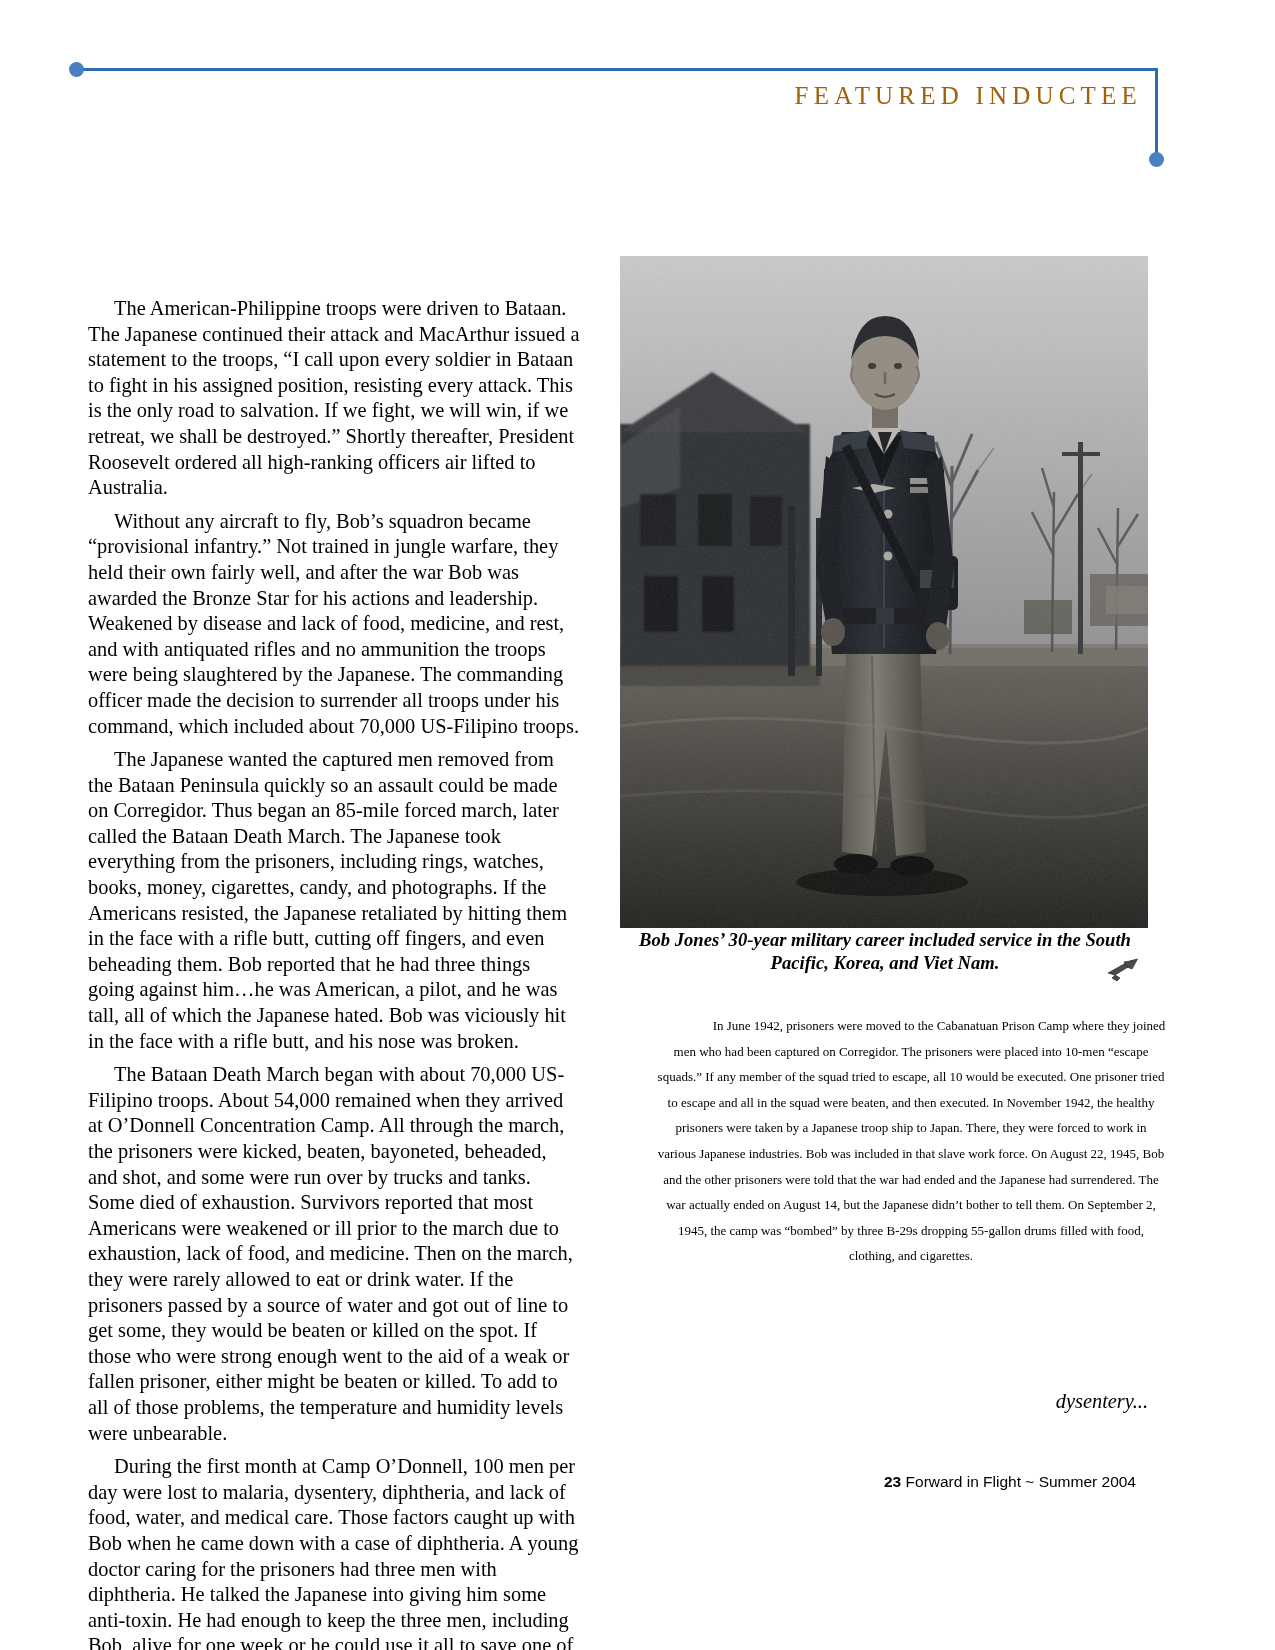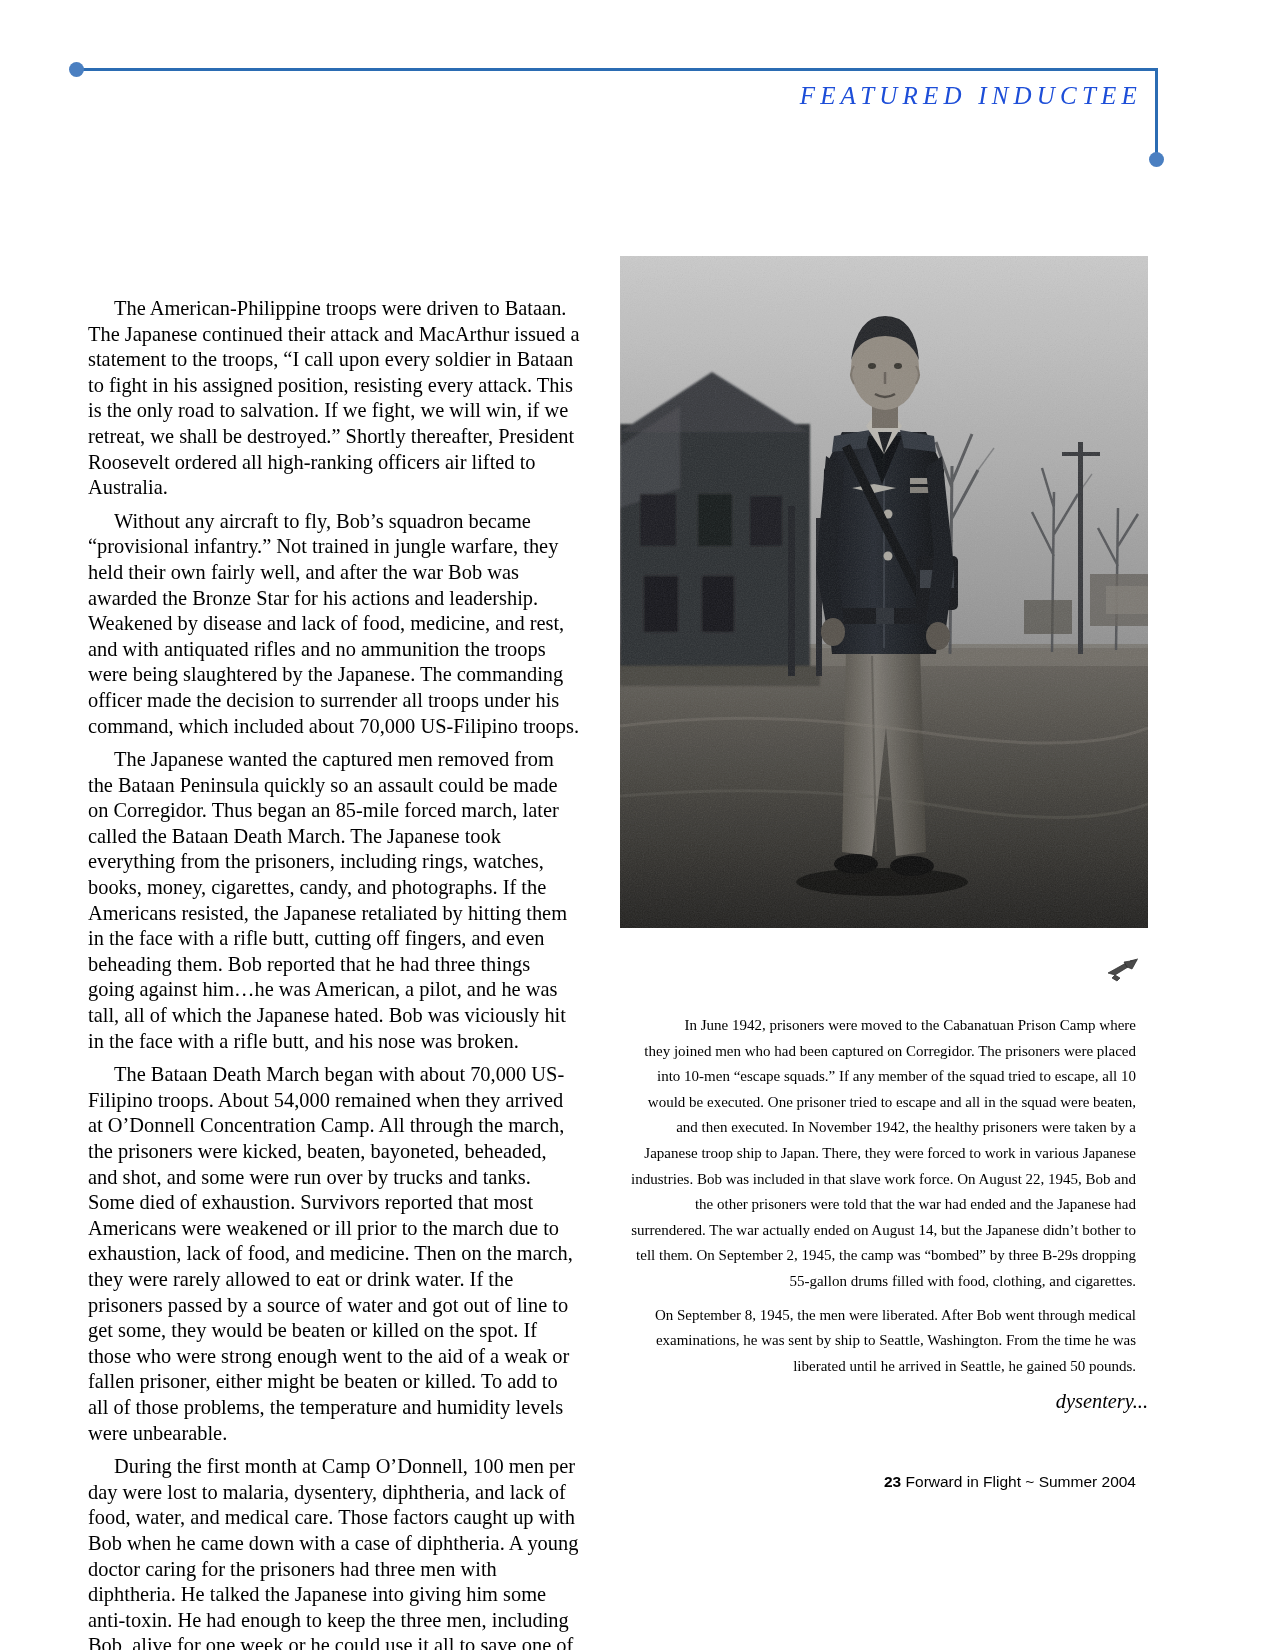--- a/index.html
+++ b/index.html
@@ -52,43 +52,42 @@
     border-radius: 50%;
     background: #4a7fc1;
   }
   #header-title {
     position: absolute;
     right: 133px;
     top: 82px;
     font-size: 25px;
     letter-spacing: 5.2px;
     font-family: "Liberation Serif", "DejaVu Serif", serif;
-    color: #1d4ed8;
+    color: #a16207;
     white-space: nowrap;
-    font-style: italic;
   }
 
   
   #col-left {
     position: absolute;
     left: 80px;
     top: 288px;
     width: 508px;
     font-size: 20.4px;
     line-height: 25.6px;
     text-align: left;
   }
   #col-right-lower {
     position: absolute;
-    left: 618px;
+    left: 648px;
     top: 1005px;
     width: 526px;
-    font-size: 15px;
+    font-size: 13px;
     line-height: 25.6px;
-    text-align: right;
+    text-align: center;
   }
   .para {
     margin: 8px;
     text-indent: 26px;
   }
   .para.big-indent { text-indent: 56px; }
 
   
   #photo-frame {
     position: absolute;
@@ -300,33 +299,33 @@
       <g opacity="0.35">
         <path d="M0 470 q140 -18 300 6 t228 -4" stroke="#8c887f" stroke-width="3" fill="none"></path>
         <path d="M0 540 q180 -14 320 10 t208 -2" stroke="#6e6a62" stroke-width="3" fill="none"></path>
       </g>
 
       <rect x="0" y="0" width="528" height="672" filter="url(#grain)" fill="none" opacity="0.9"></rect>
       <rect x="0" y="0" width="528" height="672" fill="#000" opacity="0.06"></rect>
     </svg>
   </div>
 
+  <div id="photo-caption">Bob Jones’ 30-year military career included service in the South Pacific, Korea, and Viet Nam.</div>
 
   <svg id="plane-icon" viewBox="0 0 34 26">
     <g fill="#4a4a4a" stroke="#2a2a2a" stroke-width="0.7">
       <path d="M2 15 L20 5 L22 9 L9 17 Z"></path>
       <path d="M18 4 L31 2 L26 11 L21 9 Z"></path>
       <path d="M9 17 L14 20 L11 23 L6 20 Z"></path>
     </g>
     <path d="M24 3 L32 1" stroke="#3a3a3a" stroke-width="1" fill="none"></path>
   </svg>
 
   <div id="col-right-lower">
     <p class="para big-indent">In June 1942, prisoners were moved to the Cabanatuan Prison Camp where they joined men who had been captured on Corregidor. The prisoners were placed into 10-men “escape squads.” If any member of the squad tried to escape, all 10 would be executed. One prisoner tried to escape and all in the squad were beaten, and then executed. In November 1942, the healthy prisoners were taken by a Japanese troop ship to Japan. There, they were forced to work in various Japanese industries. Bob was included in that slave work force. On August 22, 1945, Bob and the other  prisoners were told that the war had ended and the Japanese had surrendered. The war actually ended on August 14, but the Japanese didn’t bother to tell them. On September 2, 1945, the camp was “bombed” by three B-29s dropping 55-gallon drums filled with food, clothing, and cigarettes.</p>
-    <p class="para">On September 8, 1945, the men were liberated. After Bob went through medical examinations, he was sent by ship to Seattle, Washington. From the time he was liberated until he arrived in Seattle, he gained 50 pounds.</p>
   </div>
 
   <div id="continued-note">dysentery...</div>
   <div id="page-footer">
     <span class="pg">23</span><span>&nbsp;</span><span>Forward in Flight ~ Summer 2004</span>
   </div>
 
 </div>
 
 </body></html>

